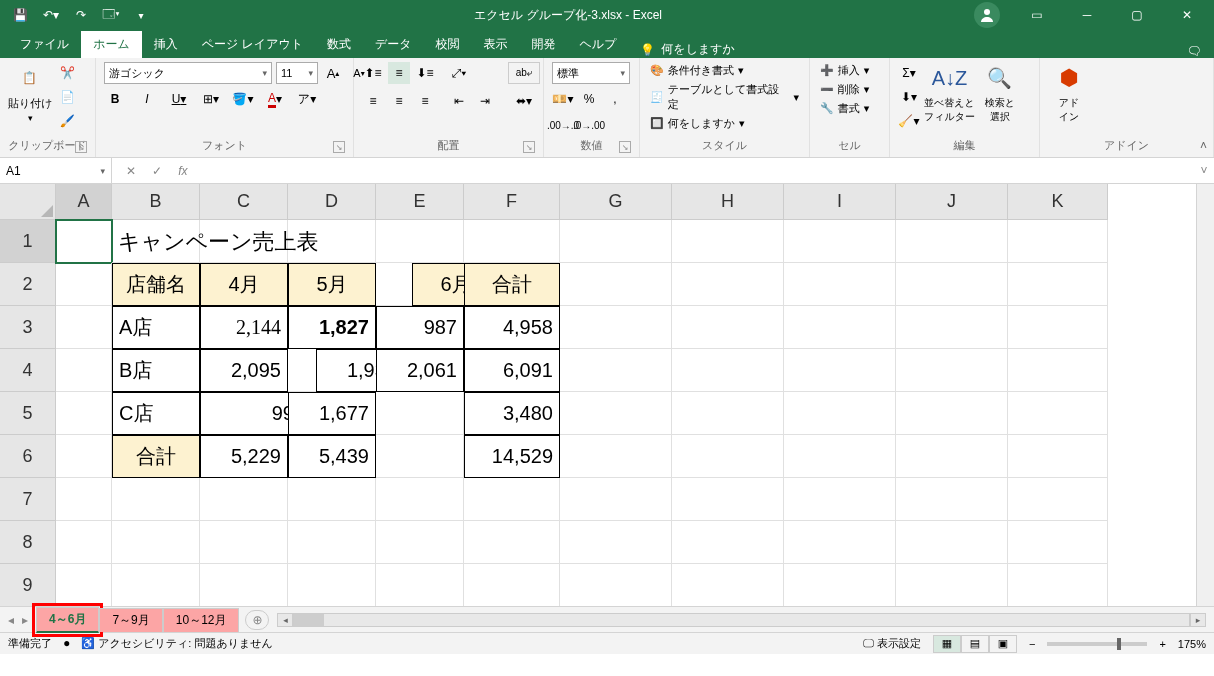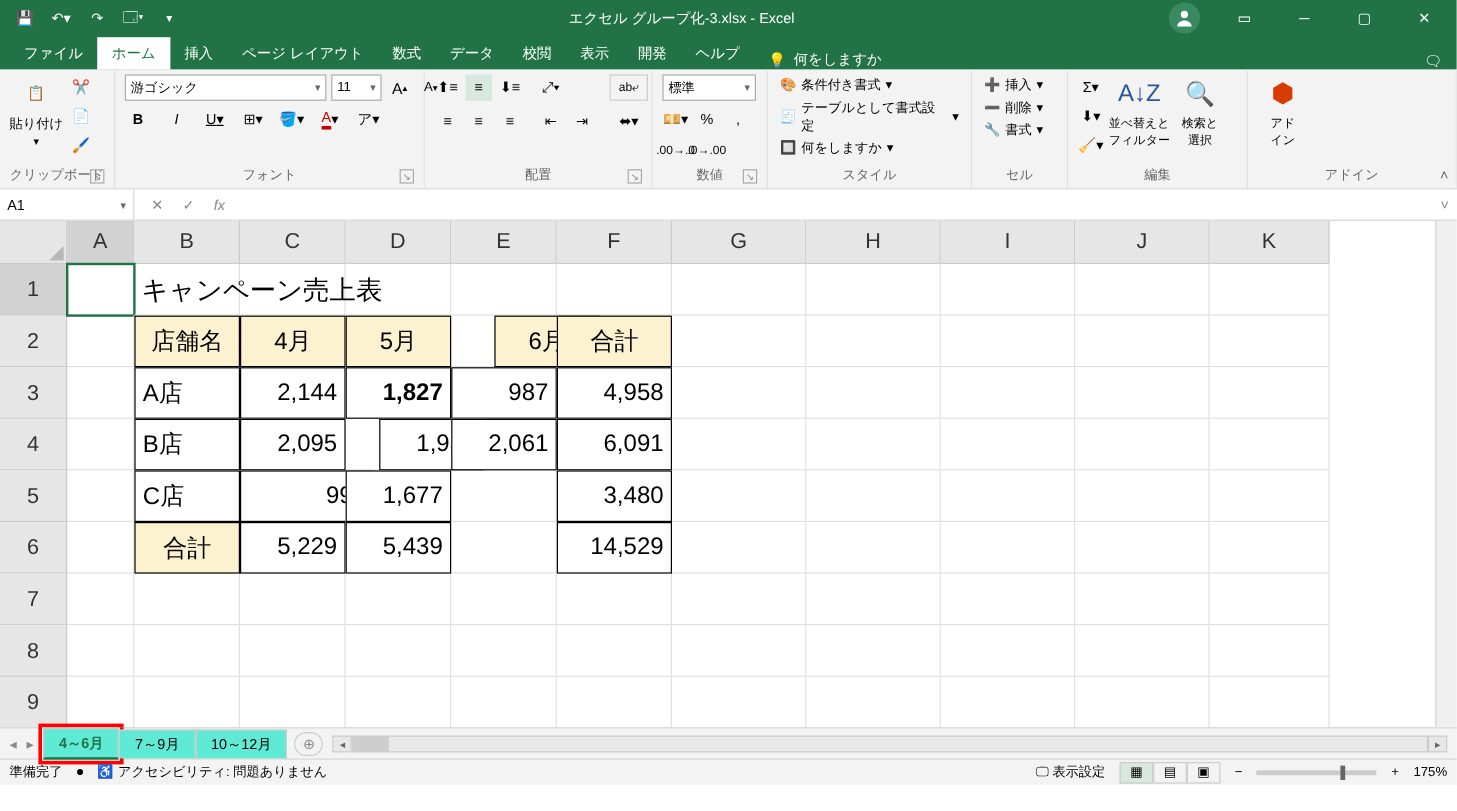--- a/index.html
+++ b/index.html
@@ -57,21 +57,21 @@
 .col-hdr.selH, .row-hdr.selH { background: #d2d2d2; }
 .grid-body { position: relative; }
 .data-cell { position: absolute; border: 1px solid #000; display: flex; align-items: center; font-size: 20px; padding: 0 6px; background: #fff; }
 .data-cell.hdr { background: #fdf2d0; justify-content: center; }
 .data-cell.num { justify-content: flex-end; }
 .vscroll { width: 18px; background: #f0f0f0; border-left: 1px solid #d4d4d4; }
 
 
 .sheet-bar { height: 26px; background: #f3f3f3; border-top: 1px solid #d4d4d4; display: flex; align-items: center; }
 .sheet-nav { padding: 0 8px; display: flex; gap: 8px; color: #888; }
-.sheet-tab { padding: 3px 12px; border: 1px solid #ccc; border-bottom: none; background: #5eead4; cursor: pointer; font-size: 12px; }
+.sheet-tab { padding: 3px 12px; border: 1px solid #ccc; border-bottom: none; background: #fca5a5; cursor: pointer; font-size: 12px; }
 .sheet-tab.active { border-bottom: 2px solid #217346; color: #217346; font-weight: bold; }
 .sheet-tab.highlighted { outline: 3px solid #ff0000; outline-offset: 1px; }
 .sheet-add { width: 24px; height: 20px; display: flex; align-items: center; justify-content: center; cursor: pointer; color: #888; border: 1px solid #ccc; border-radius: 10px; margin-left: 6px; }
 .hscroll { flex: 1; display: flex; align-items: center; margin: 0 8px; }
 .hscroll-track { flex: 1; height: 14px; background: #e8e8e8; border: 1px solid #ccc; position: relative; }
 .hscroll-thumb { position: absolute; left: 0; top: 0; bottom: 0; width: 30px; background: #cdcdcd; }
 .hscroll-btn { width: 16px; height: 14px; border: 1px solid #ccc; background: #e8e8e8; display: flex; align-items: center; justify-content: center; font-size: 9px; color: #666; cursor: pointer; }
 
 
 .statusbar { height: 22px; background: #f3f3f3; border-top: 1px solid #d4d4d4; display: flex; align-items: center; font-size: 11px; padding: 0 8px; gap: 12px; }
@@ -417,21 +417,21 @@
           <div style="position: absolute; left: 56px; top: 0px; height: 43px; font-size: 22px; display: flex; align-items: center; padding: 0px 6px;">キャンペーン売上表</div>
           <div class="data-cell hdr" style="left: 56px; top: 43px; width: 88px; height: 43px;">店舗名</div>
           <div class="data-cell hdr" style="left: 144px; top: 43px; width: 88px; height: 43px;">4月</div>
           <div class="data-cell hdr" style="left: 232px; top: 43px; width: 88px; height: 43px;">5月</div>
           <div class="data-cell hdr" style="left: 320px; top: 43px; width: 88px; height: 43px; margin-left: 36px;">6月</div>
           <div class="data-cell hdr" style="left: 408px; top: 43px; width: 96px; height: 43px;">合計</div>
           <div class="data-cell " style="left: 56px; top: 86px; width: 88px; height: 43px;">A店</div>
           <div class="data-cell " style="left: 56px; top: 129px; width: 88px; height: 43px;">B店</div>
           <div class="data-cell " style="left: 56px; top: 172px; width: 88px; height: 43px;">C店</div>
           <div class="data-cell hdr" style="left: 56px; top: 215px; width: 88px; height: 43px;">合計</div>
-          <div class="data-cell num" style="left: 144px; top: 86px; width: 88px; height: 43px;">2,144</div>
+          <div class="data-cell num" style="left: 144px; top: 86px; width: 88px; height: 43px; font-family: Liberation Serif, serif;">2,144</div>
           <div class="data-cell num" style="left: 232px; top: 86px; width: 88px; height: 43px; font-weight: bold;">1,827</div>
           <div class="data-cell num" style="left: 320px; top: 86px; width: 88px; height: 43px;">987</div>
           <div class="data-cell num" style="left: 408px; top: 86px; width: 96px; height: 43px;">4,958</div>
           <div class="data-cell num" style="left: 144px; top: 129px; width: 88px; height: 43px;">2,095</div>
           <div class="data-cell num" style="left: 232px; top: 129px; width: 88px; height: 43px; margin-left: 28px;">1,935</div>
           <div class="data-cell num" style="left: 320px; top: 129px; width: 88px; height: 43px;">2,061</div>
           <div class="data-cell num" style="left: 408px; top: 129px; width: 96px; height: 43px;">6,091</div>
           <div class="data-cell num" style="left: 144px; top: 172px; width: 112px; height: 43px;">990</div>
           <div class="data-cell num" style="left: 232px; top: 172px; width: 88px; height: 43px;">1,677</div>
           <div class="data-cell num" style="left: 408px; top: 172px; width: 96px; height: 43px;">3,480</div>

